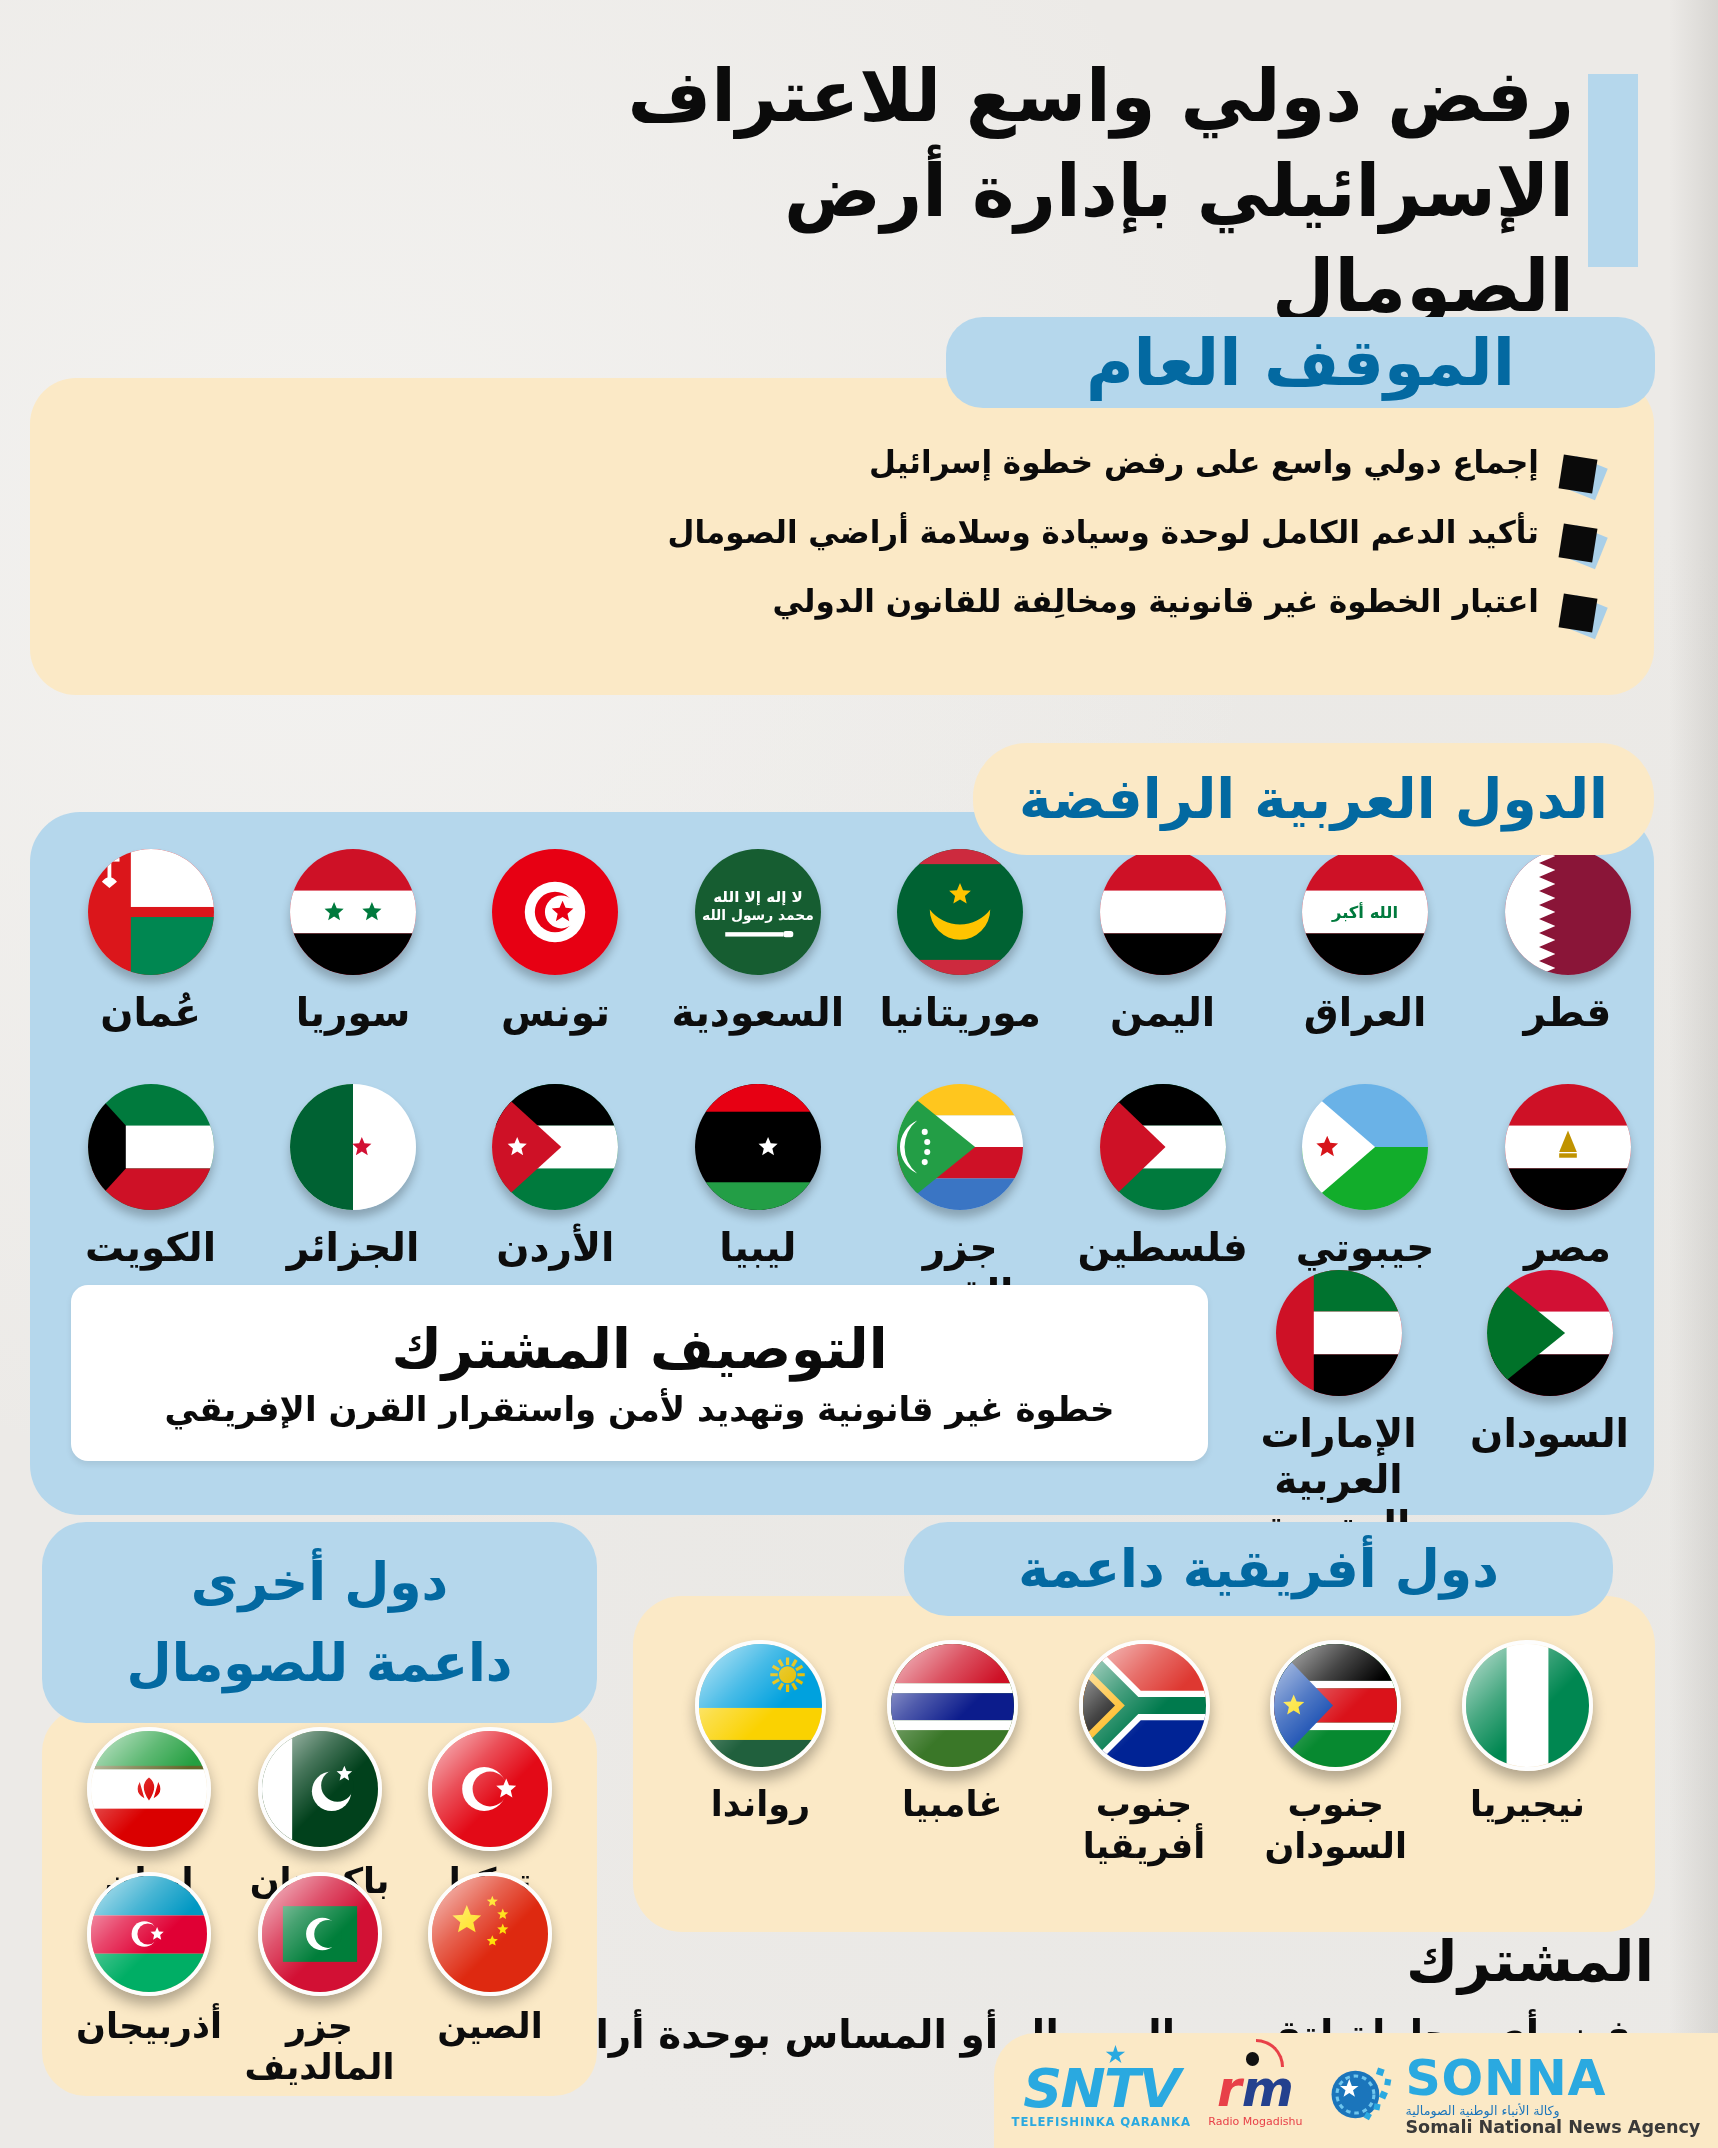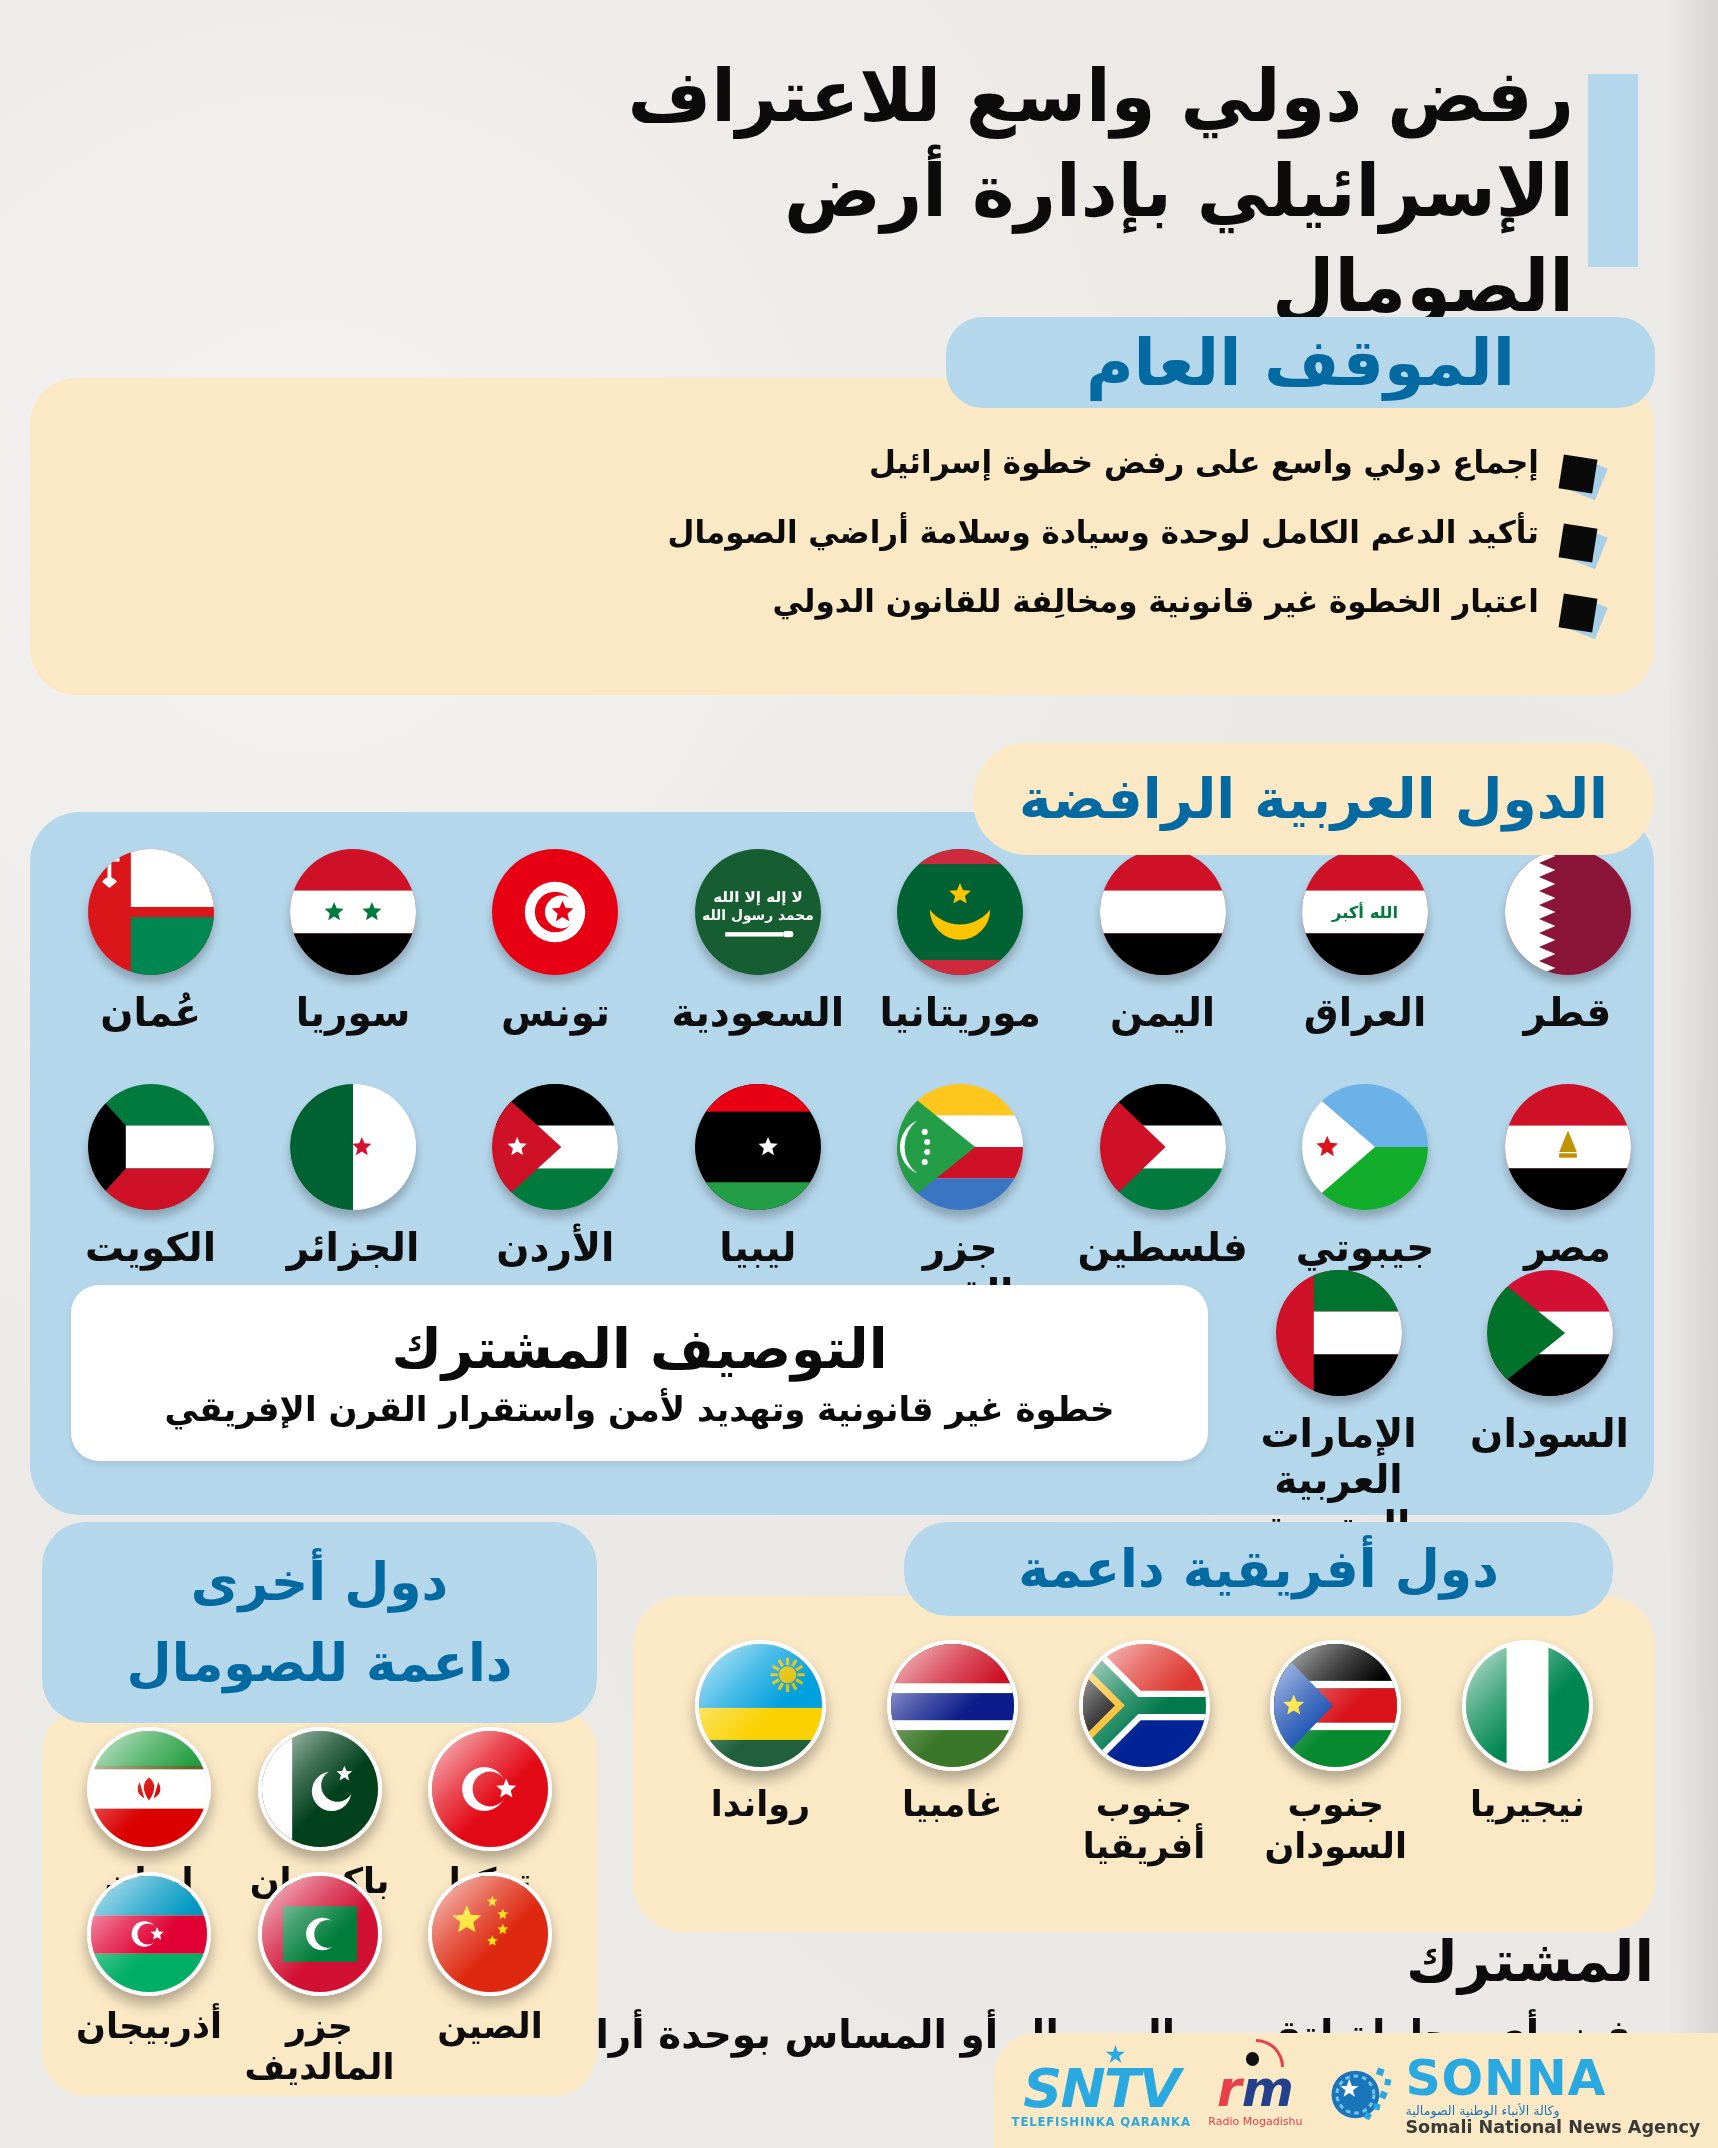--- a/index.html
+++ b/index.html
@@ -51,21 +51,21 @@
   .flag-circle svg{display:block;width:100%;height:100%;}
   .arab-size .flag-circle{width:126px;height:126px;}
   .flag-label{font-weight:bold;font-size:39px;color:#0d0d0d;text-align:center;
     line-height:1.18;direction:rtl;}
   
   .glossy .flag-circle{border:4.2px solid #fdfdfd;
     box-shadow:0 8.4px 13.4px rgba(0,0,0,.30), inset 0 -5px 8.4px rgba(0,0,0,.12);}
   .glossy .flag-circle::after{content:'';position:absolute;inset:0;border-radius:50%;
     background:linear-gradient(135deg, rgba(255,255,255,.78) 0%, rgba(255,255,255,.28) 34%, rgba(255,255,255,0) 58%);}
   
-  .common-box{left:71px;top:1285px;width:1137px;height:176px;border-radius:28px;background:#ffffff;
+  .common-box{left:71px;top:1285px;width:1137px;height:176px;border-radius:17px;background:#ffffff;
     z-index:2;display:flex;flex-direction:column;align-items:center;justify-content:center;
     gap:8.4px;direction:rtl;box-shadow:0 3.4px 6.7px rgba(0,0,0,.08);}
   .common-title{font-weight:bold;font-size:55px;color:#0b0b0b;}
   .common-sub{font-weight:bold;font-size:34px;color:#0b0b0b;}
   .arab-extra{left:1240px;top:1270px;width:408px;display:flex;direction:rtl;
     justify-content:space-between;z-index:2;}
   .arab-extra .flag-item{width:197px;}
   
   .others-cream{left:42px;top:1708px;width:555px;height:388px;border-radius:44px;z-index:2;}
   .others-row{left:25px;right:25px;display:flex;justify-content:space-between;direction:rtl;}

